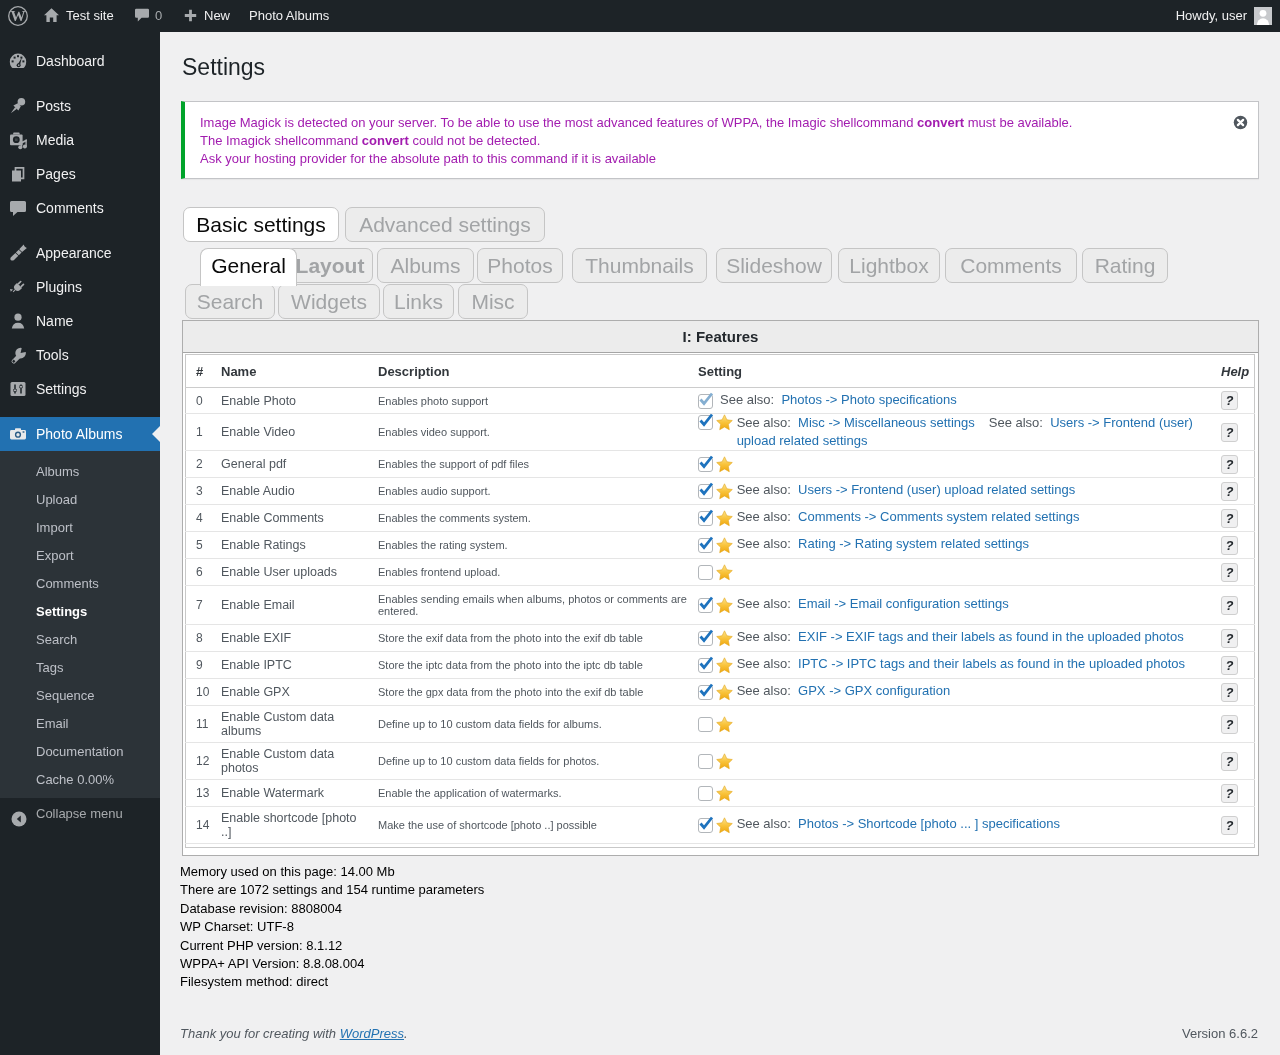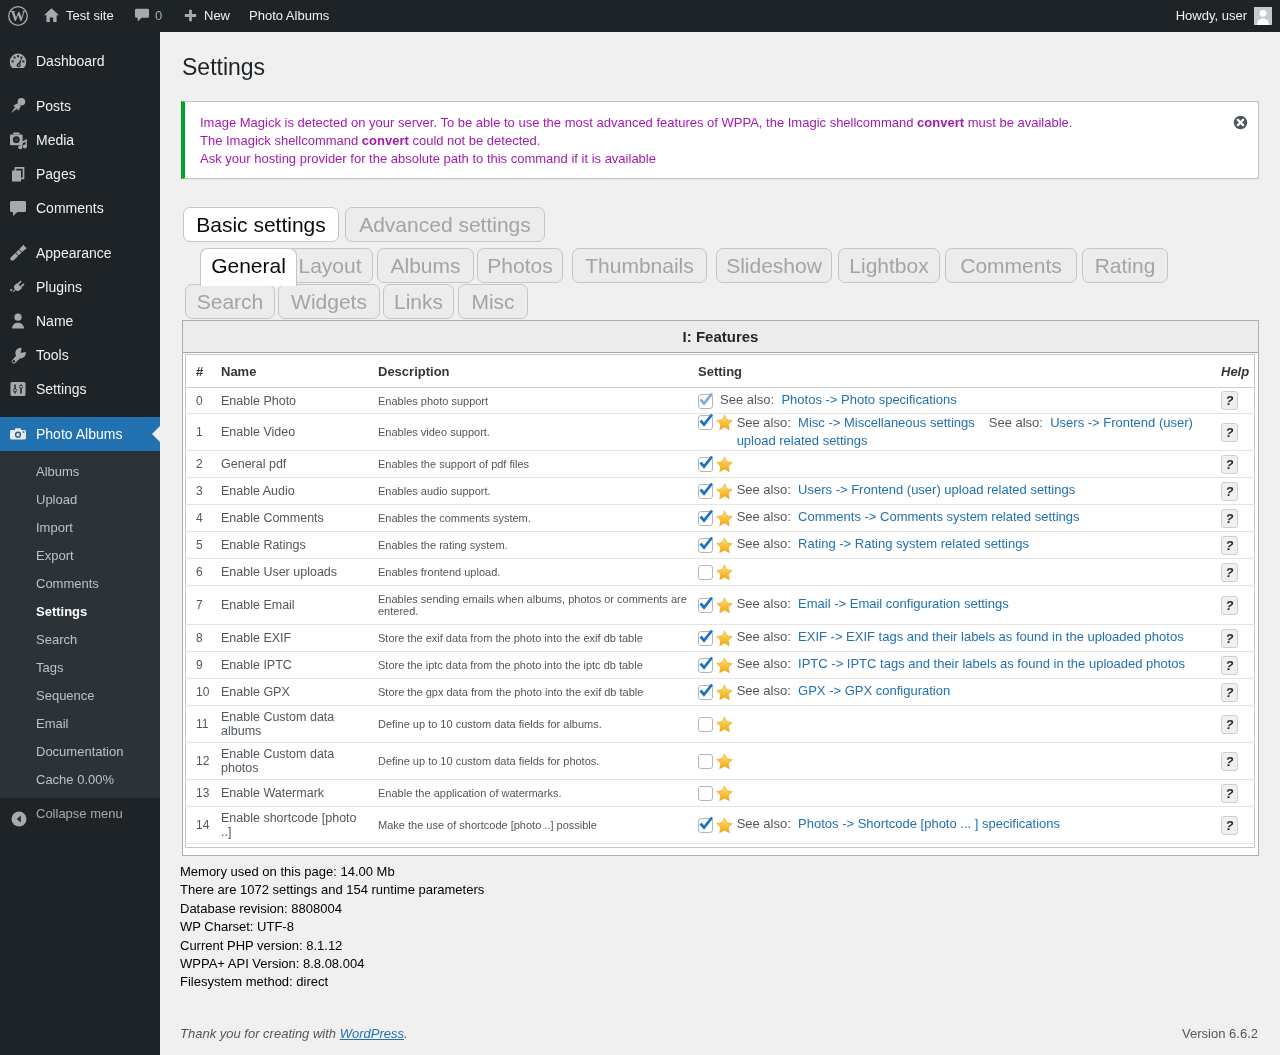--- a/index.html
+++ b/index.html
@@ -232,21 +232,21 @@
     <span class="dismiss"><svg width="15" height="15" viewBox="0 0 16 16">
           <circle cx="8" cy="8" r="7.2" fill="#50575e"></circle>
           <path d="M5.2 5.2 L10.8 10.8 M10.8 5.2 L5.2 10.8" stroke="#fff" stroke-width="2.4" stroke-linecap="round"></path>
         </svg></span>
   </div>
 
   <div class="tab on" style="left:23px; top:175px; width:156px; height:35px;">Basic settings</div>
   <div class="tab" style="left:185px; top:175px; width:200px; height:35px;">Advanced settings</div>
 
   <div class="tab on square" style="left:23px; top:216px; width:97px; height:38px; z-index:2; border-bottom:none;margin-left:17px;">General</div>
-  <div class="tab" style="left:127px; top:216px; width:86px;">Layout</div>
+  <div class="tab" style="left:127px; top:216px; width:86px;font-weight:bold;">Layout</div>
   <div class="tab" style="left:217px; top:216px; width:97px;">Albums</div>
   <div class="tab" style="left:317px; top:216px; width:86px;">Photos</div>
   <div class="tab" style="left:412px; top:216px; width:135px;">Thumbnails</div>
   <div class="tab" style="left:556px; top:216px; width:116px;">Slideshow</div>
   <div class="tab" style="left:678px; top:216px; width:102px;">Lightbox</div>
   <div class="tab" style="left:785px; top:216px; width:132px;">Comments</div>
   <div class="tab" style="left:922px; top:216px; width:86px;">Rating</div>
   <div class="tab" style="left:25px; top:252px; width:90px;">Search</div>
   <div class="tab" style="left:118px; top:252px; width:102px;">Widgets</div>
   <div class="tab" style="left:223px; top:252px; width:71px;">Links</div>

